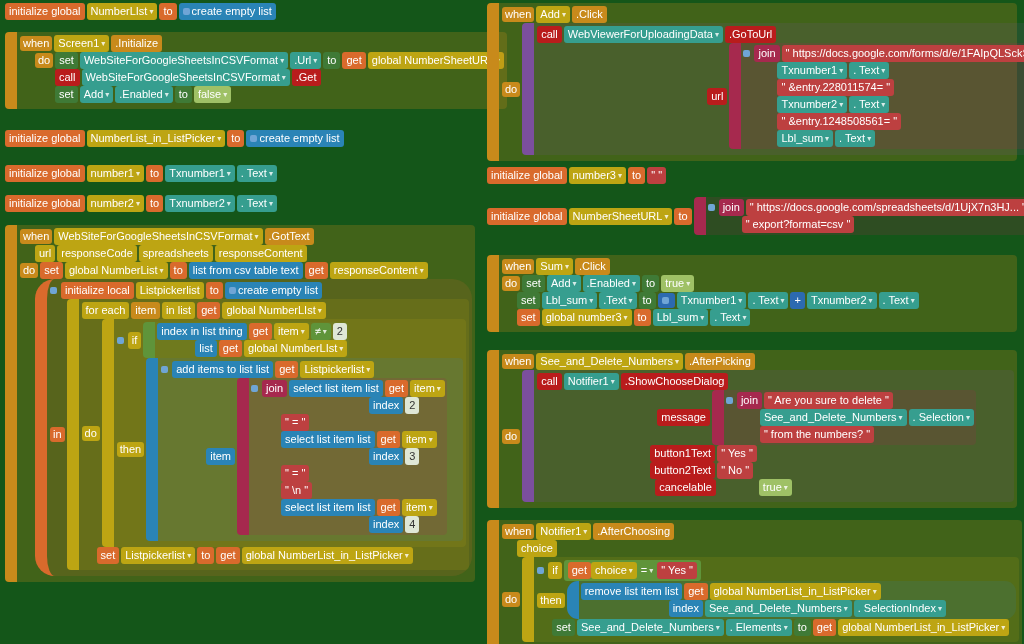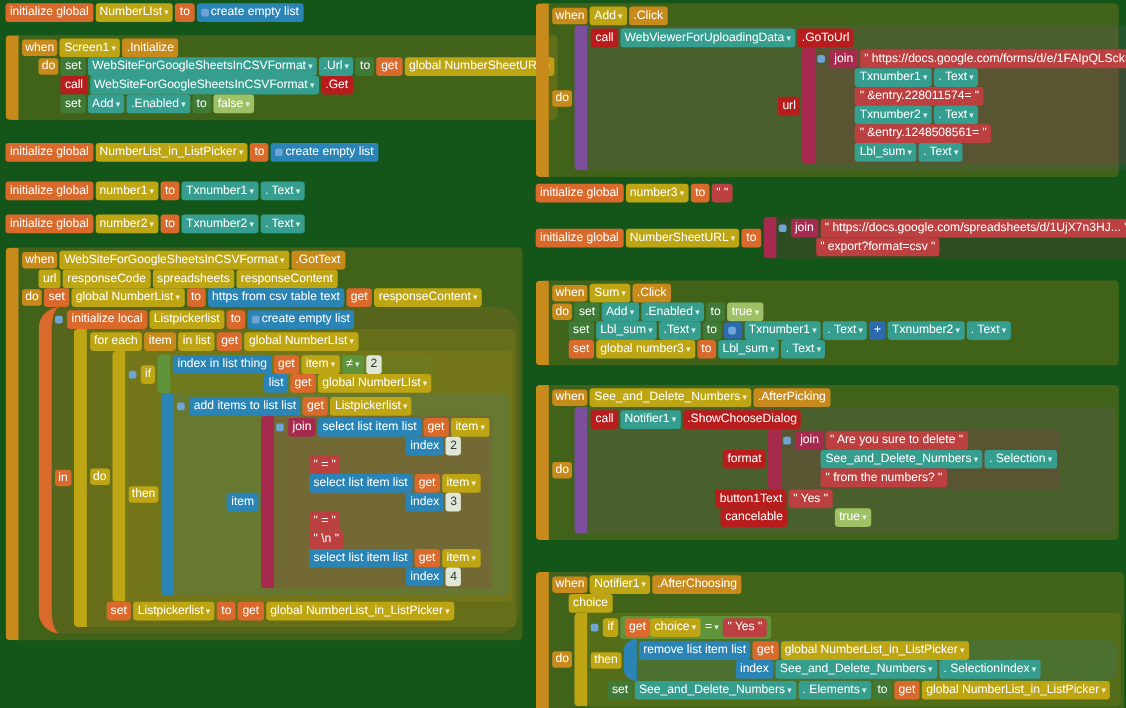--- a/index.html
+++ b/index.html
@@ -149,21 +149,21 @@
       <span class="blk ochre">url</span>
       <span class="blk ochre">responseCode</span>
       <span class="blk ochre">spreadsheets</span>
       <span class="blk ochre">responseContent</span>
     </div>
     <div class="row">
         <span class="blk brown kw">do</span>
       <span class="blk orange">set</span>
       <span class="blk ochre arr">global NumberList</span>
       <span class="blk orange">to</span>
-      <span class="blk blue">https from csv table  text</span>
+      <span class="blk blue">list from csv table  text</span>
       <span class="blk orange">get</span>
       <span class="blk ochre arr">responseContent</span>
     </div>
 
     <div class="container c-orange indent">
       <div class="row">
         <span class="notch"></span>
         <span class="blk orange">initialize local</span>
         <span class="blk ochre">Listpickerlist</span>
         <span class="blk orange">to</span>
@@ -189,21 +189,21 @@
                   <span class="notch"></span>
                 <span class="blk ochre">if</span>
                 <div class="container c-green" style="display:inline-block;padding:1px 2px;text-align:center;">
                   <div class="row">
                     <span class="blk blue">index in list  thing</span>
                     <span class="blk orange">get</span>
                     <span class="blk ochre arr">item</span>
                     <span class="blk green arr">≠</span>
                     <span class="blk light">2</span>
                   </div>
-                  <div class="row" style="margin-left:83px;">
+                  <div class="row" style="margin-left:38px;">
                     <span class="blk blue">list</span>
                     <span class="blk orange">get</span>
                     <span class="blk ochre arr">global NumberLIst</span>
                   </div>
                 </div>
               </div>
               <div class="row">
                   <span class="blk ochre kw">then</span>
                 <div class="container c-blue" style="flex:1;">
                   <div class="row">
@@ -395,39 +395,43 @@
     </div>
     <div class="row">
         <span class="blk brown kw">do</span>
       <div class="container c-purple" style="flex:1;">
         <div class="row">
           <span class="blk purple">call</span>
           <span class="blk teal arr">Notifier1</span>
           <span class="blk purple">.ShowChooseDialog</span>
         </div>
         <div class="row" style="margin-left:120px;">
-          <span class="blk purple">format</span>
+          <span class="blk purple">message</span>
           <div class="container c-magenta" style="display:inline-block;padding:2px;">
             <div class="row">
                 <span class="notch"></span>
               <span class="blk magenta">join</span>
               <span class="blk redtxt">" Are you sure to delete "</span>
               </div>
             <div class="row" style="margin-left:34px;">
               <span class="blk teal arr">See_and_Delete_Numbers</span>
               <span class="blk teal arr">. Selection</span>
               </div>
             <div class="row" style="margin-left:34px;">
               <span class="blk redtxt">" from the numbers? "</span>
               </div>
           </div>
         </div>
         <div class="row" style="margin-left:113px;">
           <span class="blk purple">button1Text</span>
           <span class="blk redtxt">" Yes "</span>
+          </div>
+        <div class="row" style="margin-left:113px;">
+          <span class="blk purple">button2Text</span>
+          <span class="blk redtxt">" No "</span>
           </div>
         <div class="row" style="margin-left:118px;gap:43px;">
           <span class="blk purple">cancelable</span>
           <span class="blk acc arr">true</span>
           </div>
       </div>
     </div>
   </div>
 </div>
 

